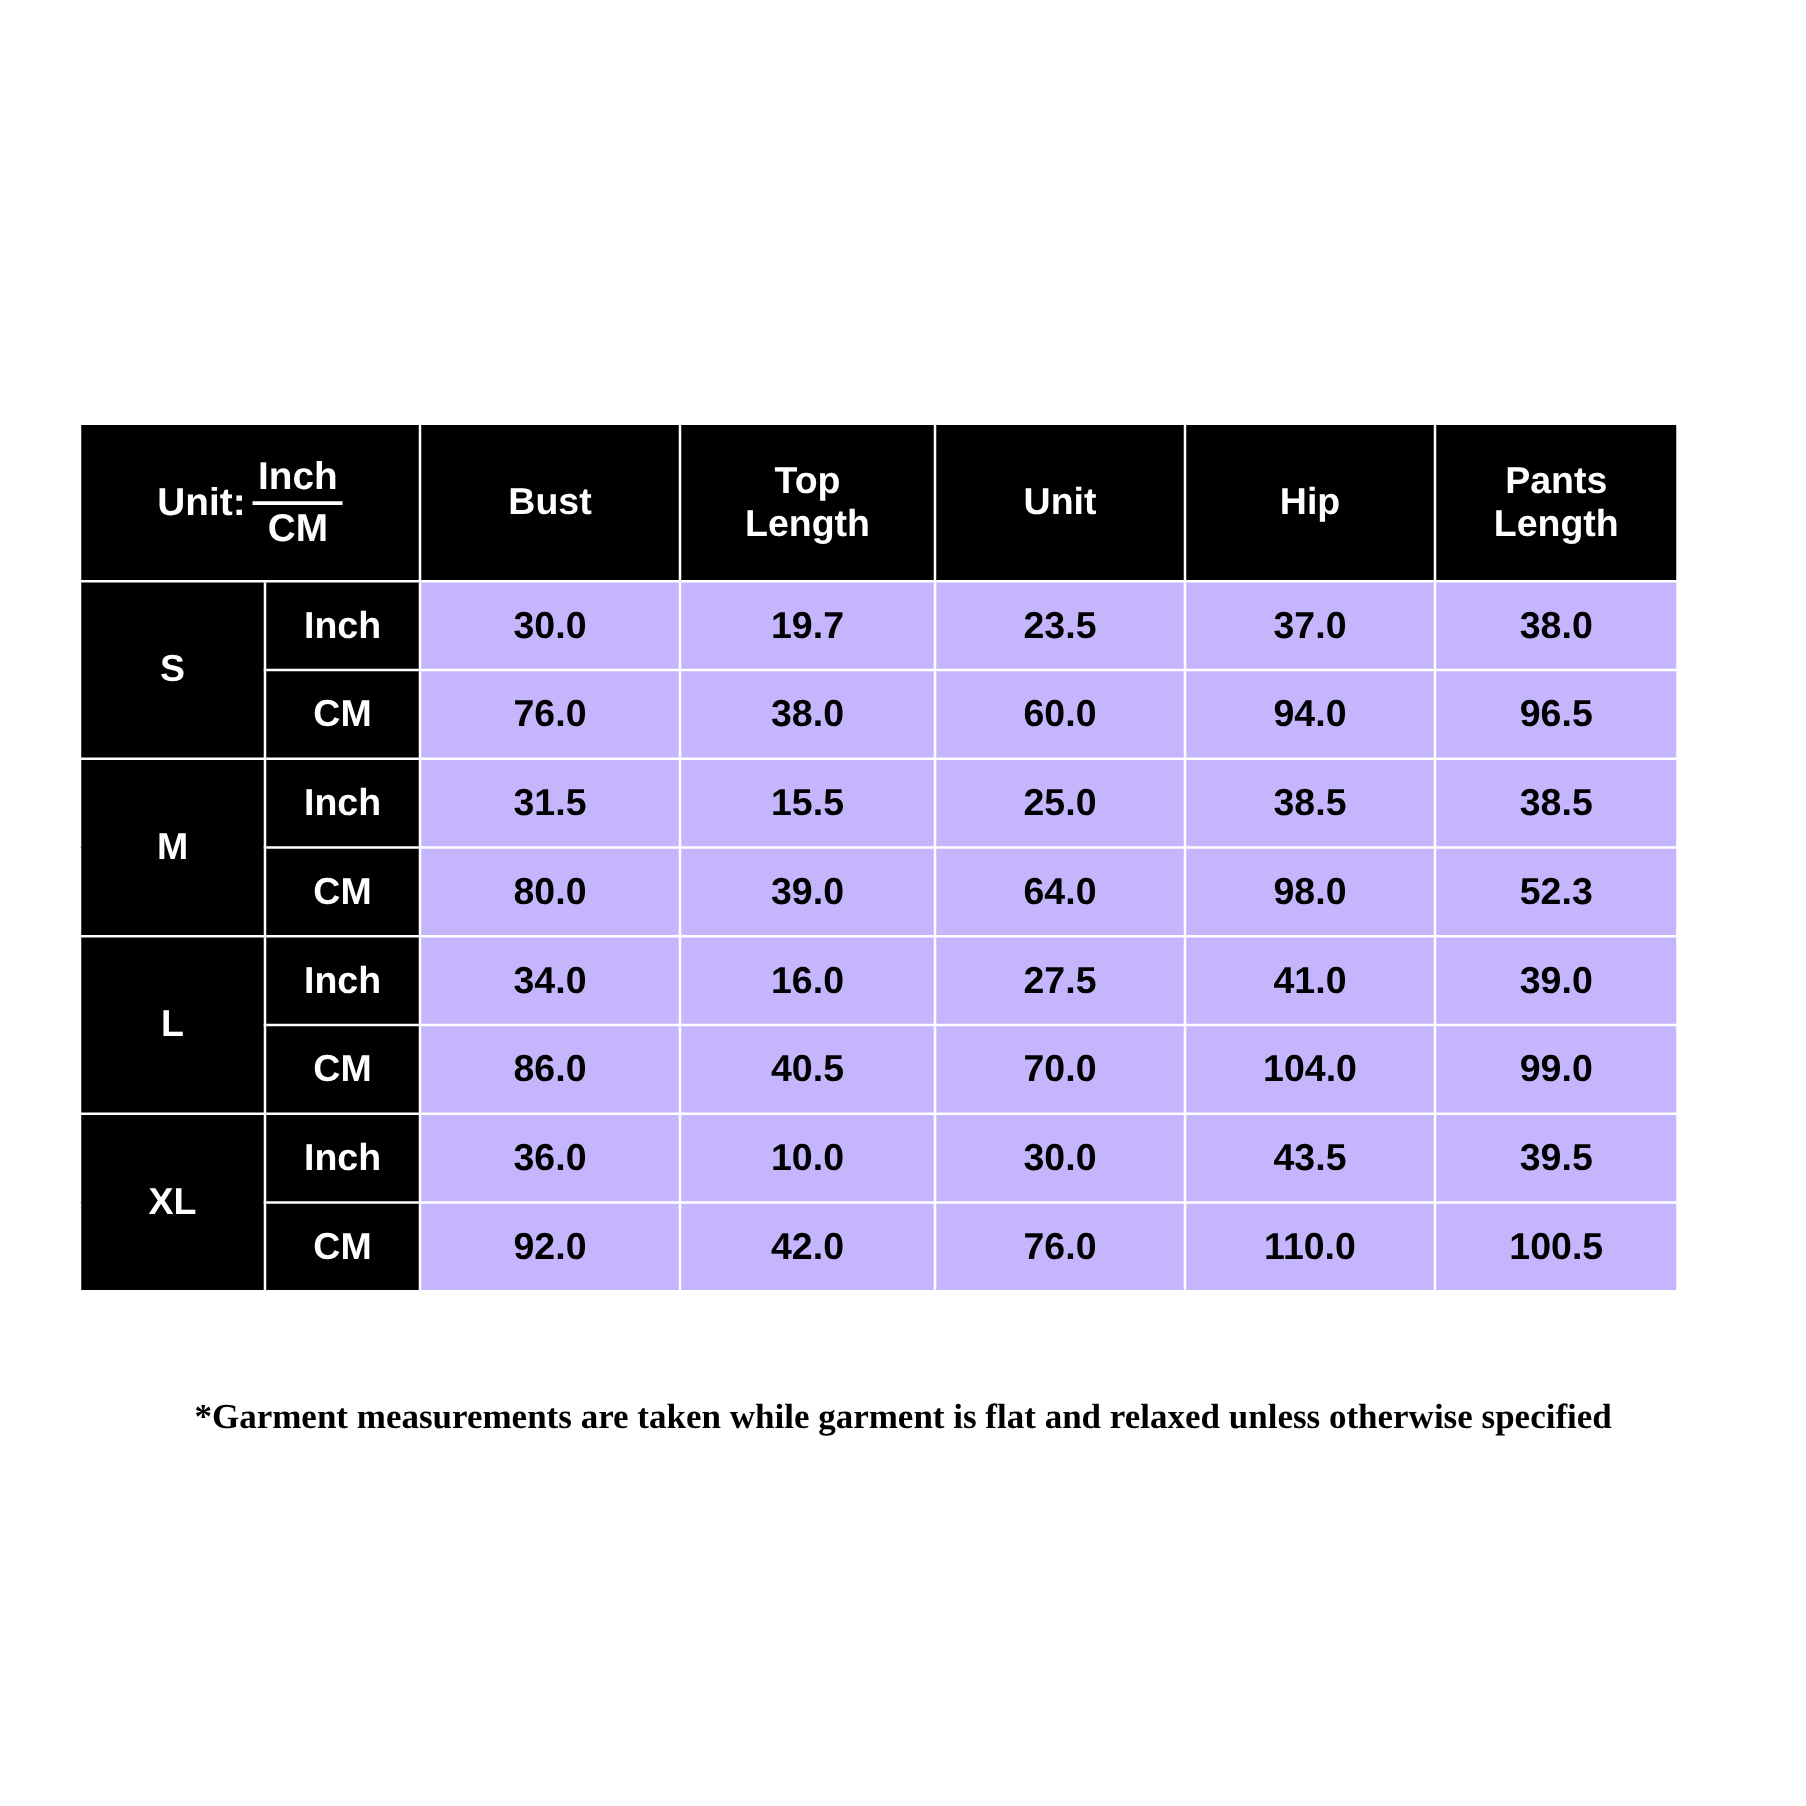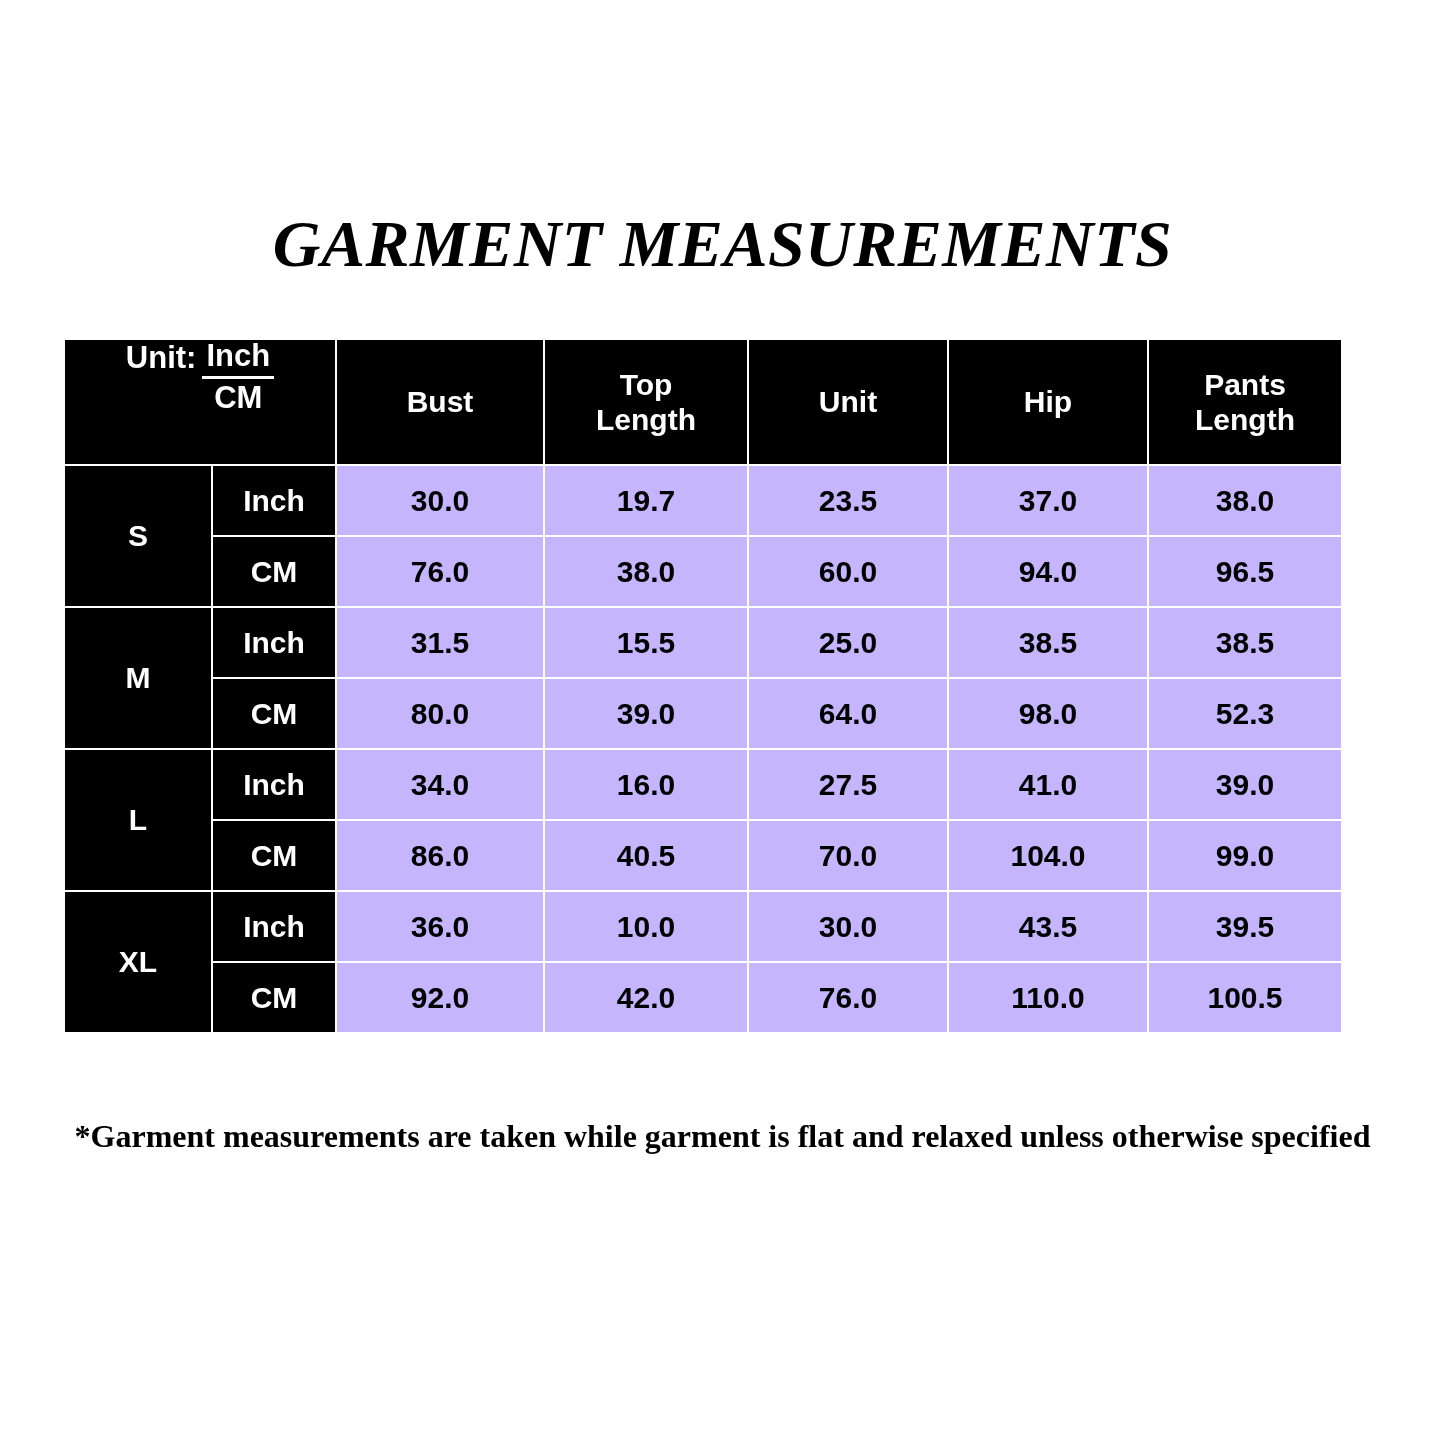--- a/index.html
+++ b/index.html
@@ -69,20 +69,21 @@
     height: 124px;
     font-size: 31px;
     line-height: 1.15;
   }
   .hdr .two-line {
     display: block;
     line-height: 1.18;
   }
   .unit-head {
     display: flex;
+    align-items: center;
     justify-content: center;
     gap: 6px;
     height: 124px;
     padding: 0 4px;
     box-sizing: border-box;
   }
   .unit-head .label {
     font-size: 31px;
     white-space: nowrap;
   }
@@ -122,30 +123,29 @@
     font-size: 31px;
   }
   .footnote {
     position: absolute;
     top: 1118px;
     left: 0;
     width: 1445px;
     text-align: center;
     font-family: "Liberation Serif", serif;
     font-weight: bold;
-    font-size: 32px;
+    font-size: 28px;
     white-space: nowrap;
   }
 </style>
 </head>
 <body>
 
 <div class="page">
 
-  <div class="title">GARMENT MEASUREMENTS</div>
 
   <div class="table-wrap">
     <table class="sizechart">
       <colgroup>
         <col class="c-size">
         <col class="c-unit">
         <col class="c-bust">
         <col class="c-toplen">
         <col class="c-waist">
         <col class="c-hip">

